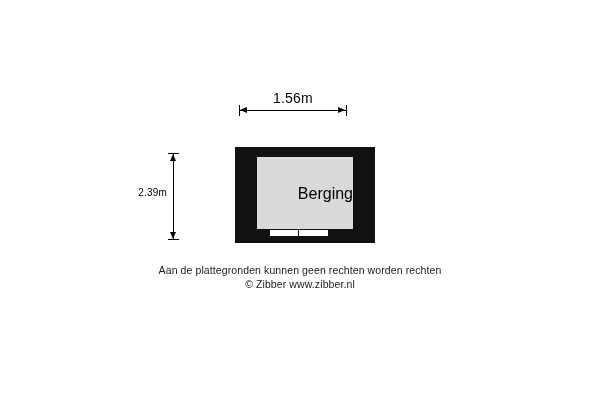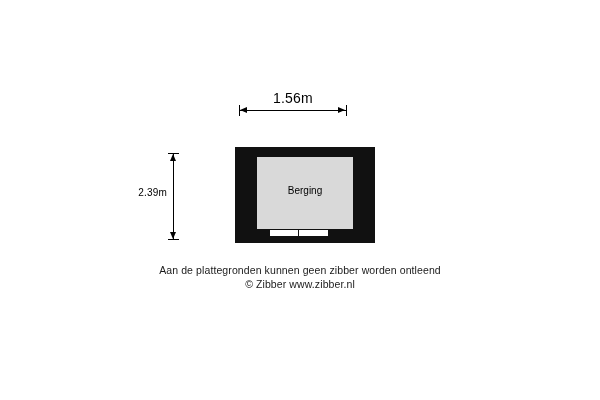--- a/index.html
+++ b/index.html
@@ -138,22 +138,22 @@
     top: 10px;
     width: 96px;
     height: 72px;
     background: #d9d9d9;
   }
   .room-label {
     position: absolute;
     left: 0;
     top: 28px;
     width: 96px;
-    text-align: center;
-    font-size: 10px;
+    text-align: right;
+    font-size: 16px;
     color: #000000;
   }
 
   
   .door {
     position: absolute;
     left: 34px;
     top: 82px;
     width: 60px;
     height: 8px;
@@ -235,17 +235,17 @@
       <div class="room-label">Berging</div>
     </div>
     <div class="door">
       <div class="cap-left"></div>
       <div class="leaf-divider"></div>
       <div class="cap-right"></div>
     </div>
   </div>
 
   <div class="footer">
-    <div class="line1">Aan de plattegronden kunnen geen zibber worden ontleend</div>
+    <div class="line1">Aan de plattegronden kunnen geen rechten worden rechten</div>
     <div class="line2">© Zibber www.zibber.nl</div>
   </div>
 
 </div>
 
 </body></html>

